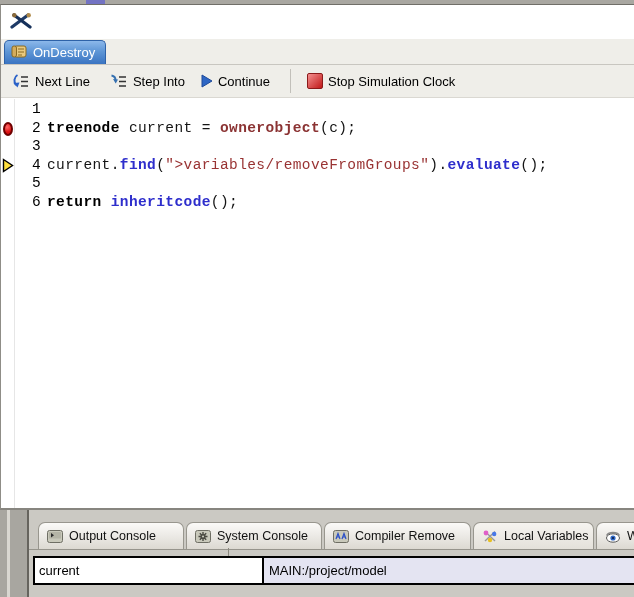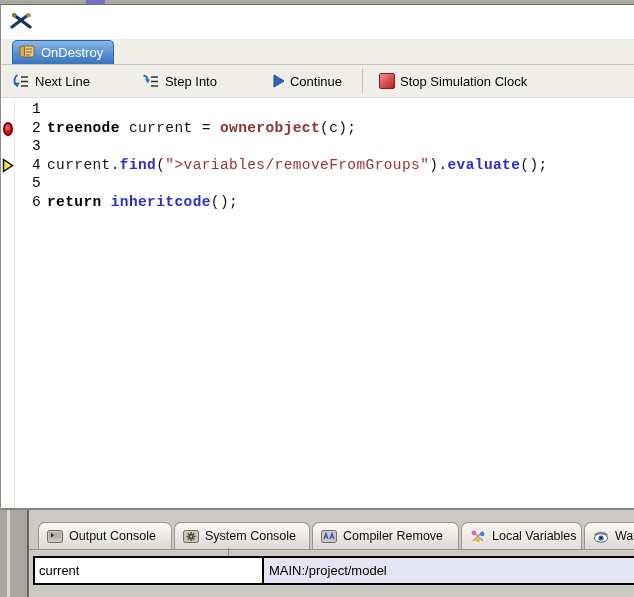--- a/index.html
+++ b/index.html
@@ -19,21 +19,21 @@
   .pane-title{position:absolute;left:37px;top:2px;font-size:13px;color:#111;}
 
   .tabbar{position:absolute;left:29px;top:27px;width:605px;height:28px;
     display:flex;align-items:flex-end;padding-left:9px;box-sizing:border-box;
     border-bottom:1px solid #96948C;}
   .btab{height:27px;box-sizing:border-box;border:1px solid #98968E;border-bottom:none;
     border-radius:7px 7px 0 0;background:linear-gradient(#FBFAF8,#DCD9D2);
     display:flex;align-items:center;gap:6px;padding:0 8px;font-size:12.5px;color:#111;
     margin-right:2px;flex:none;white-space:nowrap;overflow:hidden;cursor:default;}
   .btab.active{background:linear-gradient(#F6F4F0,#E4E1DA);}
-  .btab:nth-child(1){width:134px}.btab:nth-child(2){width:136px}
+  .btab:nth-child(1){width:146px}.btab:nth-child(2){width:136px}
   .btab:nth-child(3){width:147px}.btab:nth-child(4){width:121px}
   .btab:nth-child(5){width:96px}
   .btab .icn{flex:none;display:inline-flex;}
 
   .col-divider-peek{position:absolute;left:228px;top:53px;width:1px;height:8px;background:#8A887E;}
 
   .vartable{position:absolute;left:33px;top:61px;width:603px;height:29px;box-sizing:border-box;
     border:2px solid #000;background:#fff;display:flex;font-size:13px;color:#000;}
   .cell-name{width:227px;box-sizing:border-box;padding:5px 5px 0 4px;background:#fff;}
   .cell-value{flex:1;box-sizing:border-box;border-left:2px solid #000;
@@ -41,21 +41,21 @@
 
   
   .window{position:absolute;left:0;top:4px;width:636px;height:503px;background:#fff;
     border-top:1px solid #706E68;border-left:1px solid #8F8D87;border-bottom:2px solid #87857F;
     box-sizing:content-box;}
   .title-area{position:absolute;left:0;top:0;width:100%;height:34px;background:#fff;}
   .app-logo{position:absolute;left:9px;top:7px;width:22px;height:17px;}
 
   .tabstrip{position:absolute;left:0;top:34px;width:100%;height:25px;background:#EFEEE9;
     border-bottom:1px solid #C8C6C0;}
-  .ondestroy-tab{position:absolute;left:11px;top:1px;height:24px;min-width:95px;box-sizing:border-box;
+  .ondestroy-tab{position:absolute;left:3px;top:1px;height:24px;min-width:95px;box-sizing:border-box;
     border:1px solid #2E62A8;border-bottom:none;border-radius:5px 5px 0 0;
     background:linear-gradient(180deg,var(--ui-active-tab-top,#8CB8EA) 0%,#5E96D6 45%,var(--ui-active-tab-bottom,#3A74C2) 100%);
     display:flex;align-items:center;gap:6px;padding:0 10px 0 6px;
     font-size:13px;color:#fff;cursor:default;}
 
   .toolbar{position:absolute;left:0;top:60px;width:100%;height:33px;background:#EFEEE9;
     border-bottom:1px solid #DAD8D2;display:flex;align-items:center;padding-left:5px;
     box-sizing:border-box;font-size:13px;color:#000;}
   .tbtn{display:flex;align-items:center;gap:5px;padding:3px 6px;border-radius:2px;cursor:default;}
   .tbtn .icn{display:inline-flex;}
@@ -180,32 +180,32 @@
             <line x1="7" y1="4" x2="13" y2="4" stroke="#8A6A20" stroke-width="1"></line>
             <line x1="7" y1="7" x2="13" y2="7" stroke="#8A6A20" stroke-width="1"></line>
             <line x1="7" y1="10" x2="11" y2="10" stroke="#8A6A20" stroke-width="1"></line>
           </svg>
         </span>
         <span>OnDestroy</span>
       </div>
     </div>
 
     <div class="toolbar">
-      <span id="tb-group-a" style="display:flex;align-items:flex-start;gap:32px;">
+      <span id="tb-group-a" style="display:flex;align-items:flex-start;">
           <div class="tbtn" style="margin-right: 8px;">
             <span class="icn">
               <svg width="18" height="15" viewBox="0 0 18 15">
                 <path d="M9 3 H16 M9 7.5 H16 M9 12 H16" stroke="#333" stroke-width="1.6"></path>
                 <path d="M5.5 1 C2 3 1.5 8 4 11" fill="none" stroke="#2B62C8" stroke-width="2"></path>
                 <path d="M1.5 9 L5.5 13.5 L7.5 8.5 Z" fill="#2B62C8"></path>
               </svg>
             </span>
             <span>Next Line</span>
           </div>
-          <div class="tbtn" style="margin-right: 12px;">
+          <div class="tbtn" style="margin-right: 4px;">
             <span class="icn">
               <svg width="18" height="15" viewBox="0 0 18 15">
                 <path d="M9 3 H16 M9 7.5 H16 M9 12 H16" stroke="#333" stroke-width="1.6"></path>
                 <path d="M1.5 1.5 C4.5 2 5.5 3.5 5.5 6" fill="none" stroke="#3570B0" stroke-width="2"></path>
                 <path d="M3 5 L5.7 9.5 L8 5.5 Z" fill="#3570B0"></path>
               </svg>
             </span>
             <span>Step Into</span>
           </div>
           <div class="tbtn" style="margin-right: 0px;">

